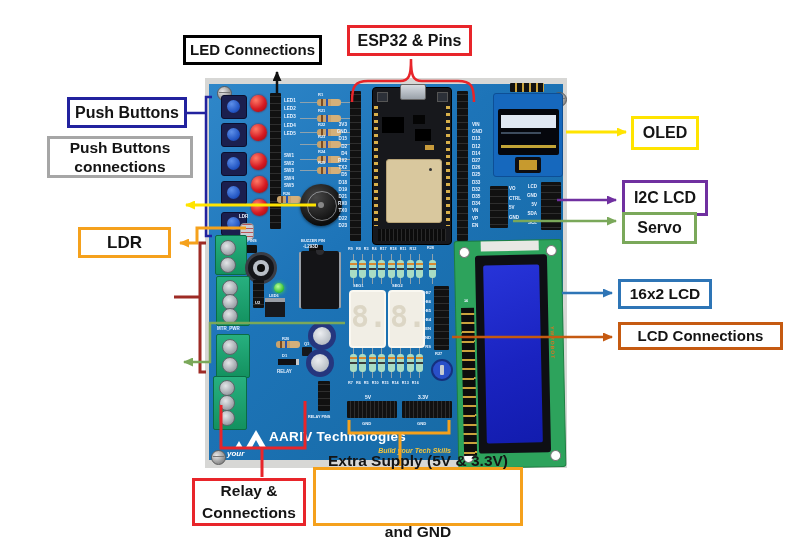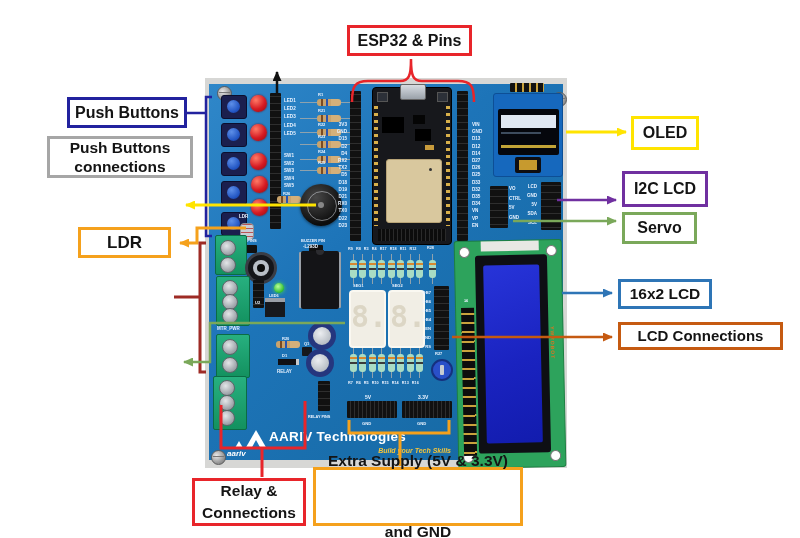--- a/index.html
+++ b/index.html
@@ -270,21 +270,21 @@
 
     <div class="silk" style="left:72px;top:291px;font-size:4.5px;">RELAY</div>
     <div class="hdr" style="left:113px;top:303px;width:12px;height:30px;"></div>
     <div class="silk" style="left:103px;top:337px;font-size:3.8px;width:36px;">RELAY PINS</div>
 
     <div class="abs" style="left:40px;top:352px;width:0;height:0;border-left:11px solid transparent;border-right:11px solid transparent;border-bottom:19px solid #fff;"></div>
     <div class="abs" style="left:46px;top:362px;width:0;height:0;border-left:5px solid transparent;border-right:5px solid transparent;border-bottom:9px solid #1d74b8;"></div>
     <div class="abs" style="left:64px;top:351px;width:182px;font:700 13.5px/16px 'Liberation Sans',sans-serif;color:#fff;letter-spacing:.3px;">AARIV Technologies</div>
     <div class="abs" style="left:64px;top:369px;width:182px;text-align:right;font:700 italic 7px/8px 'Liberation Sans',sans-serif;color:#f5c53a;">Build your Tech Skills</div>
     <div class="abs" style="left:30px;top:363px;width:0;height:0;border-left:4px solid transparent;border-right:4px solid transparent;border-bottom:7px solid #fff;"></div>
-    <div class="abs" style="left:22px;top:371px;font:700 italic 8px/9px 'Liberation Sans',sans-serif;color:#fff;">aariv</div>
+    <div class="abs" style="left:22px;top:371px;font:700 italic 8px/9px 'Liberation Sans',sans-serif;color:#fff;">your</div>
 
     <div class="abs" style="left:251px;top:162px;width:106px;height:226px;background:#2da35c;border:1px solid #1d7f42;border-radius:3px;transform:rotate(-1.2deg);z-index:3;">
       <div class="abs" style="left:26px;top:0;width:58px;height:10px;background:#e8e8e4;"></div>
       <div class="abs" style="left:4px;top:5px;width:9px;height:9px;border-radius:50%;background:#fff;border:1px solid #777;"></div>
       <div class="abs" style="left:91px;top:5px;width:9px;height:9px;border-radius:50%;background:#fff;border:1px solid #777;"></div>
       <div class="abs" style="left:4px;top:210px;width:9px;height:9px;border-radius:50%;background:#fff;border:1px solid #777;"></div>
       <div class="abs" style="left:91px;top:210px;width:9px;height:9px;border-radius:50%;background:#fff;border:1px solid #777;"></div>
       <div class="abs" style="left:20px;top:14px;width:72px;height:198px;background:#0e0f14;border-radius:3px;">
         <div class="abs" style="left:8px;top:10px;width:56px;height:178px;background:linear-gradient(160deg,#2734d9 0%,#1a23c0 55%,#121cae 100%);border-radius:2px;"></div>
       </div>
@@ -327,28 +327,29 @@
     <path d="M345,323 L210,323 L210,362 L184,362" stroke="#7aa85a" stroke-width="2.5" fill="none" marker-end="url(#mG)"></path>
     <path d="M221,405 L221,448 L305,448 L305,401 M262,448 L262,477" stroke="#e8252a" stroke-width="3" fill="none"></path>
     <path d="M349,420 L349,433 L449,433 L449,420 M400,433 L400,466" stroke="#f5a11c" stroke-width="3" fill="none"></path>
     <path d="M566,132 L626,132" stroke="#ffe400" stroke-width="3" fill="none" marker-end="url(#mY)"></path>
     <path d="M557,200 L616,200" stroke="#7030a0" stroke-width="2.5" fill="none" marker-end="url(#mP)"></path>
     <path d="M513,221 L616,221" stroke="#7aa85a" stroke-width="2.5" fill="none" marker-end="url(#mG)"></path>
     <path d="M562,293 L612,293" stroke="#2e75b6" stroke-width="2.5" fill="none" marker-end="url(#mB)"></path>
     <path d="M452,337 L612,337" stroke="#c55a11" stroke-width="2.5" fill="none" marker-end="url(#mC)"></path>
   </svg>
 
+  <div class="co" style="left:183px;top:35px;width:139px;height:30px;border-color:#000;font-size:15px;">LED Connections</div>
   <div class="co" style="left:347px;top:25px;width:125px;height:31px;border-color:#e8252a;font-size:16px;">ESP32 &amp; Pins</div>
   <div class="co" style="left:67px;top:97px;width:120px;height:31px;border-color:#22229e;font-size:16px;">Push Buttons</div>
   <div class="co" style="left:47px;top:136px;width:146px;height:42px;border-color:#a6a6a6;font-size:15.5px;padding:0 16px;">Push Buttons connections</div>
   <div class="co" style="left:78px;top:227px;width:93px;height:31px;border-color:#f5a11c;font-size:17px;">LDR</div>
   <div class="co" style="left:192px;top:478px;width:114px;height:48px;border-color:#e8252a;border-width:3.5px;font-size:15.5px;line-height:1.45;padding:0 10px;">Relay &amp; Connections</div>
   <div class="co co-twoline" style="left:313px;top:467px;width:210px;height:59px;border-color:#f5a11c;border-width:3.5px;font-size:15.5px;line-height:1.55;gap:47px;">
     <span>Extra Supply (5V &amp; 3.3V)</span>
     <span>and GND</span>
   </div>
   <div class="co" style="left:631px;top:116px;width:68px;height:34px;border-color:#ffe400;font-size:16px;">OLED</div>
-  <div class="co" style="left:622px;top:171px;width:86px;height:36px;border-color:#7030a0;font-size:16px;">I2C LCD</div>
+  <div class="co" style="left:622px;top:180px;width:86px;height:36px;border-color:#7030a0;font-size:16px;">I2C LCD</div>
   <div class="co" style="left:622px;top:212px;width:75px;height:32px;border-color:#7aa85a;font-size:16px;">Servo</div>
   <div class="co" style="left:618px;top:279px;width:94px;height:30px;border-color:#2e75b6;font-size:15.5px;">16x2 LCD</div>
   <div class="co" style="left:618px;top:322px;width:165px;height:28px;border-color:#c55a11;font-size:15px;">LCD Connections</div>
 
 </div>
 
 </body></html>

